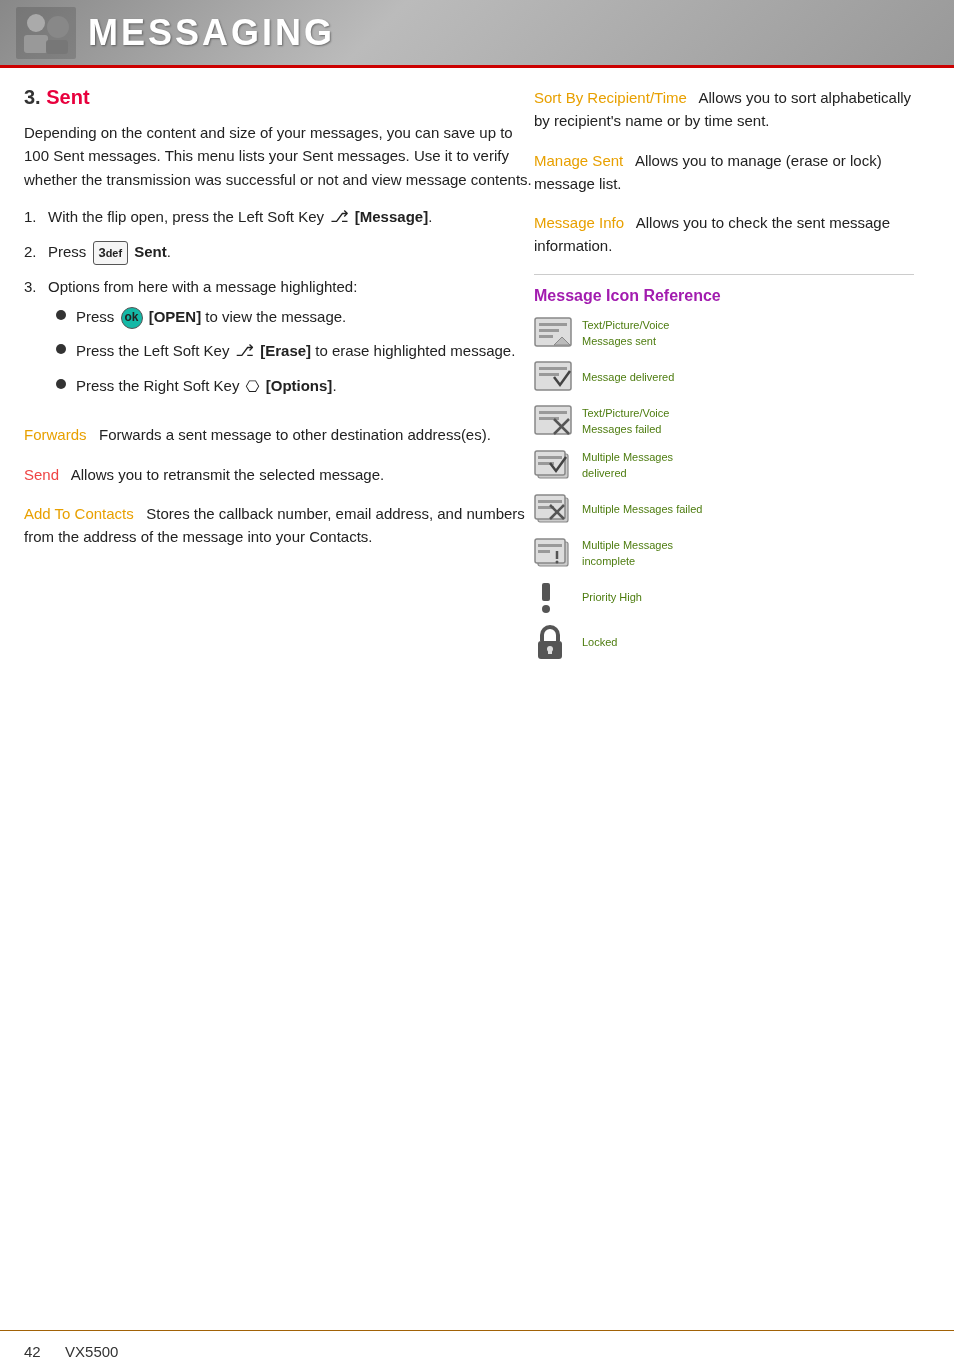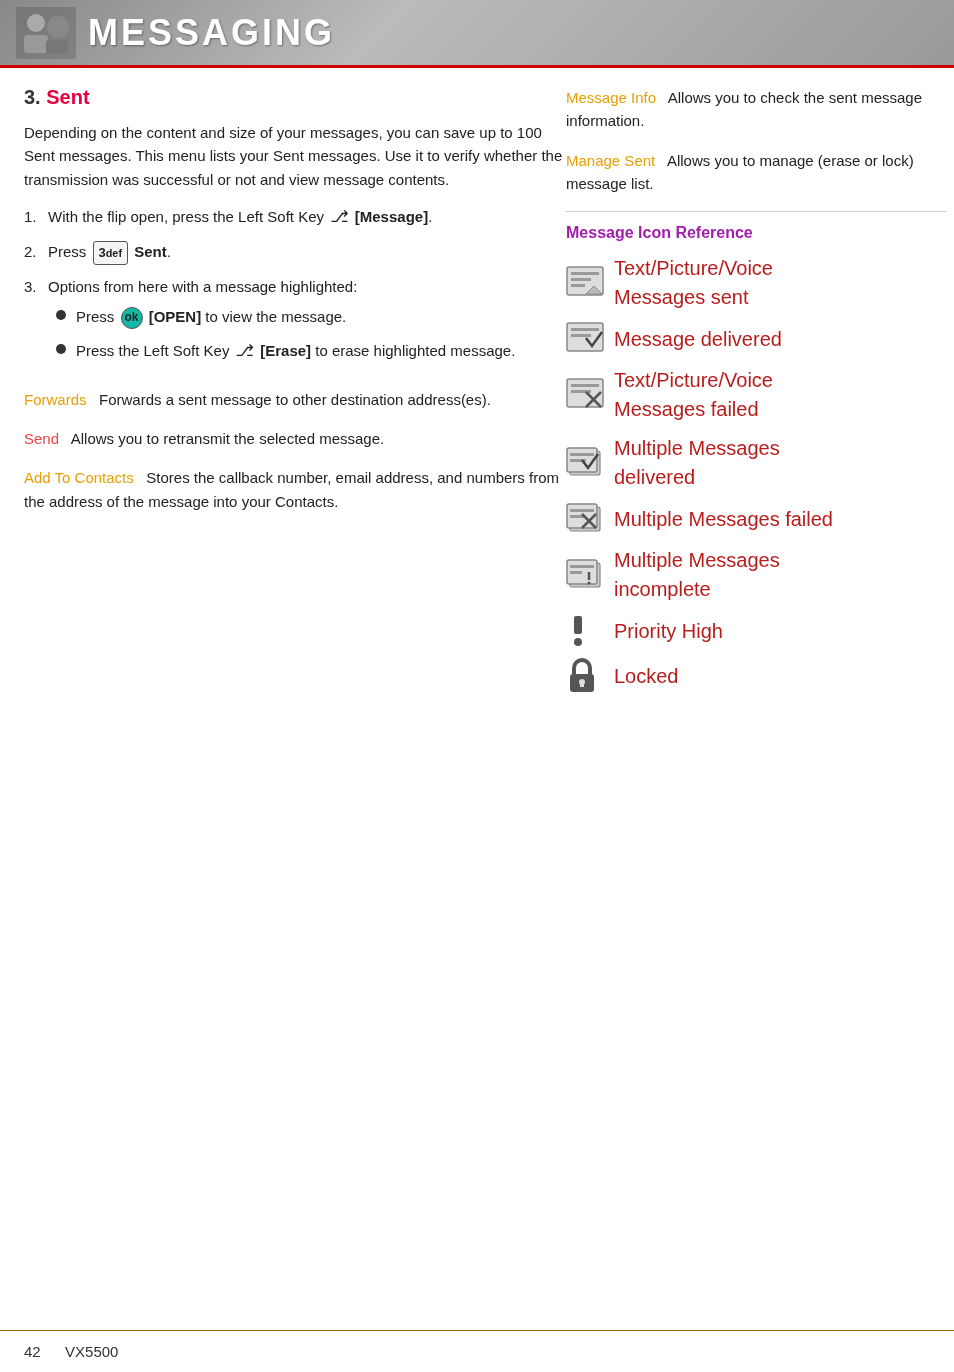--- a/index.html
+++ b/index.html
@@ -31,21 +31,21 @@
       font-size: 36px;
       font-weight: 900;
       color: #fff;
       letter-spacing: 3px;
       text-shadow: 1px 1px 2px rgba(0,0,0,0.4);
     }
 
     
     .content {
       display: flex;
-      padding: 18px 8px 20px 24px;
+      padding: 18px 40px 20px 24px;
     }
     .left-col {
       flex: 1;
       min-width: 0;
     }
     .right-col {
       width: 380px;
       flex-shrink: 0;
     }
 
@@ -179,23 +179,23 @@
       margin-bottom: 10px;
     }
     .icon-ref-cell-icon {
       width: 48px;
       flex-shrink: 0;
       display: flex;
       align-items: center;
       justify-content: flex-start;
     }
     .icon-ref-cell-text {
-      font-size: 20px;
+      font-size: 11px;
       line-height: 1.45;
-      color: #b91c1c;
+      color: #4d7c0f;
     }
 
     .bold { font-weight: 700; }
     .right-section-divider {
       border-top: 1px solid #ccc;
       margin: 12px 0;
     }
   </style>
 </head>
 <body>
@@ -255,20 +255,27 @@
                 <span class="bold">[OPEN]</span> to view the message.
               </span>
             </li>
             <li>
               <span class="bullet-dot"></span>
               <span>
                 Press the Left Soft Key <span class="softkey-icon">⎇</span>
                 <span class="bold">[Erase]</span> to erase highlighted message.
               </span>
             </li>
+            <li>
+              <span class="bullet-dot"></span>
+              <span>
+                Press the Right Soft Key <span class="softkey-icon">⎔</span>
+                <span class="bold">[Options]</span>.
+              </span>
+            </li>
           </ul>
         </span>
       </li>
     </ol>
 
     <div class="feature-block">
       <p>
         <span class="term-orange">Forwards</span>
         &nbsp; Forwards a sent message to other destination address(es).
       </p>
@@ -285,28 +292,34 @@
         &nbsp; Stores the callback number, email address, and numbers from the address of the message into your Contacts.
       </p>
     </div>
 
   </div>
 
   <div class="right-col">
 
     <div class="feature-block">
       <p>
+        <span class="term-orange">Sort By Recipient/Time</span>
+        &nbsp; Allows you to sort alphabetically by recipient's name or by time sent.
+      </p>
+    </div>
+    <div class="feature-block">
+      <p>
+        <span class="term-orange">Manage Sent</span>
+        &nbsp; Allows you to manage (erase or lock) message list.
+      </p>
+    </div>
+    <div class="feature-block">
+      <p>
         <span class="term-orange">Message Info</span>
         &nbsp; Allows you to check the sent message information.
-      </p>
-    </div>
-    <div class="feature-block">
-      <p>
-        <span class="term-orange">Manage Sent</span>
-        &nbsp; Allows you to manage (erase or lock) message list.
       </p>
     </div>
 
     <div class="right-section-divider"></div>
 
     <div class="icon-ref-heading">Message Icon Reference</div>
 
     <div class="icon-ref-table">
 
       <div class="icon-ref-row">

